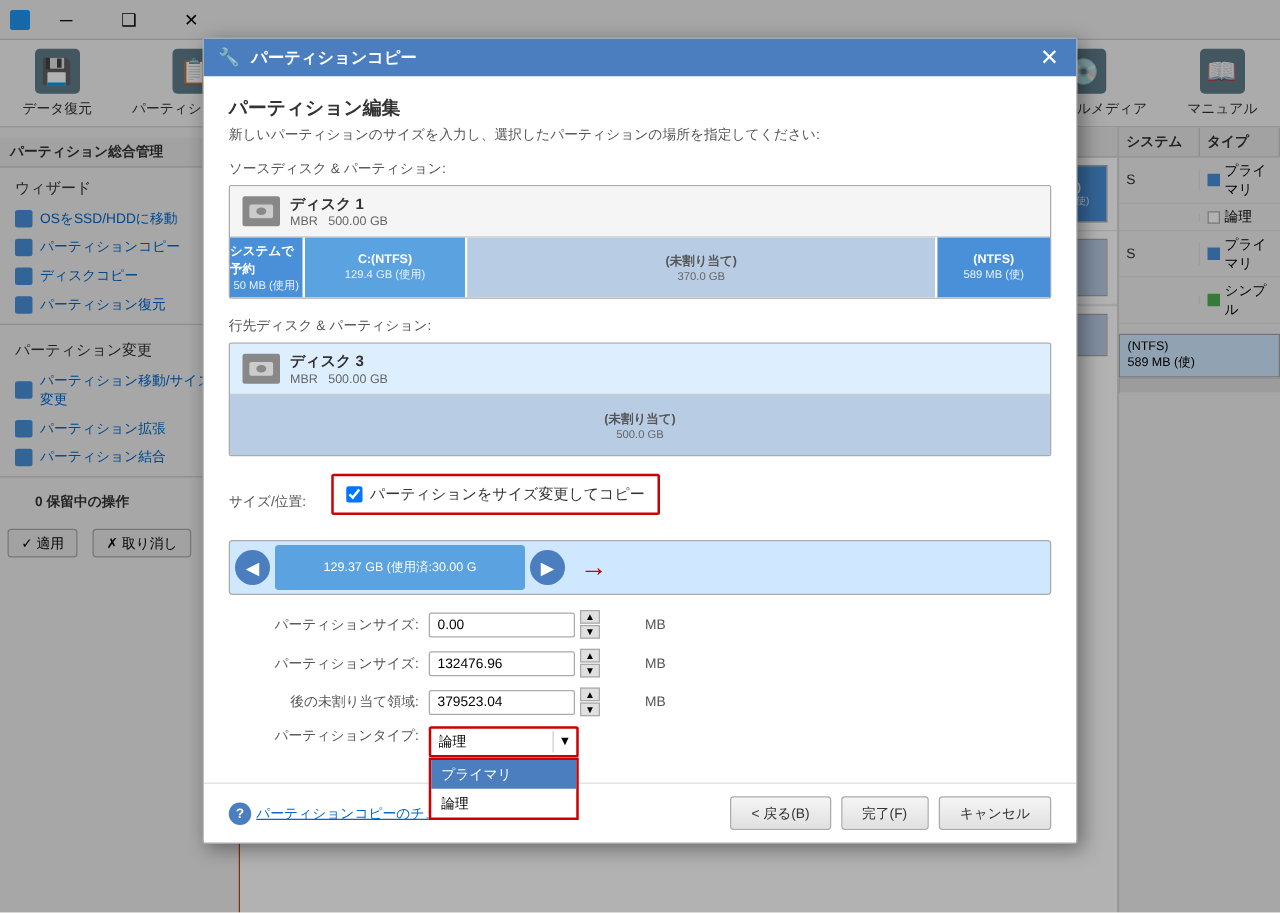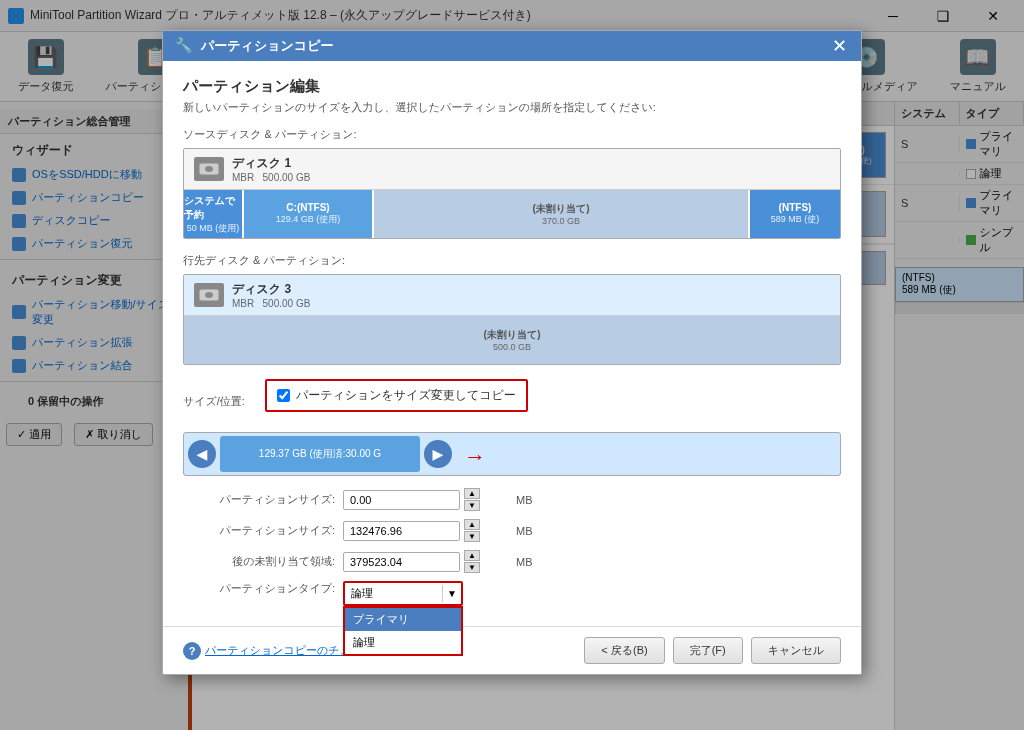--- a/index.html
+++ b/index.html
@@ -77,27 +77,27 @@
     
     .main-layout {
       display: flex;
       height: calc(730px - 32px - 70px);
     }
 
     
     .sidebar {
       width: 192px;
       background: #f0f0f0;
-      border-right: 4px solid #c2410c;
+      border-right: 1px solid #c2410c;
       padding: 8px 0;
       overflow-y: auto;
     }
     .sidebar-section-title {
       font-size: 12px;
-      font-weight: bold;
+      font-weight: normal;
       padding: 8px 12px 4px;
       color: #333;
     }
     .sidebar-item {
       display: flex; align-items: center;
       padding: 4px 12px;
       cursor: pointer;
       font-size: 11px;
       color: #0066cc;
       gap: 6px;
@@ -507,21 +507,20 @@
       display: flex;
       border-bottom: 1px solid #e8e8e8;
       align-items: center;
     }
   </style>
 </head>
 <body>
 
 <div class="title-bar">
   <span class="title-bar-icon"></span>
-  <span class="title-bar-text">MiniTool Partition Wizard プロ・アルティメット版 12.8 – (永久アップグレードサービス付き)</span>
   <div class="title-bar-controls">
     <button class="title-btn">─</button>
     <button class="title-btn">❑</button>
     <button class="title-btn close">✕</button>
   </div>
 </div>
 
 <div class="toolbar">
   <div class="toolbar-item">
     <div class="toolbar-icon" style="background:#607D8B;">💾</div>

